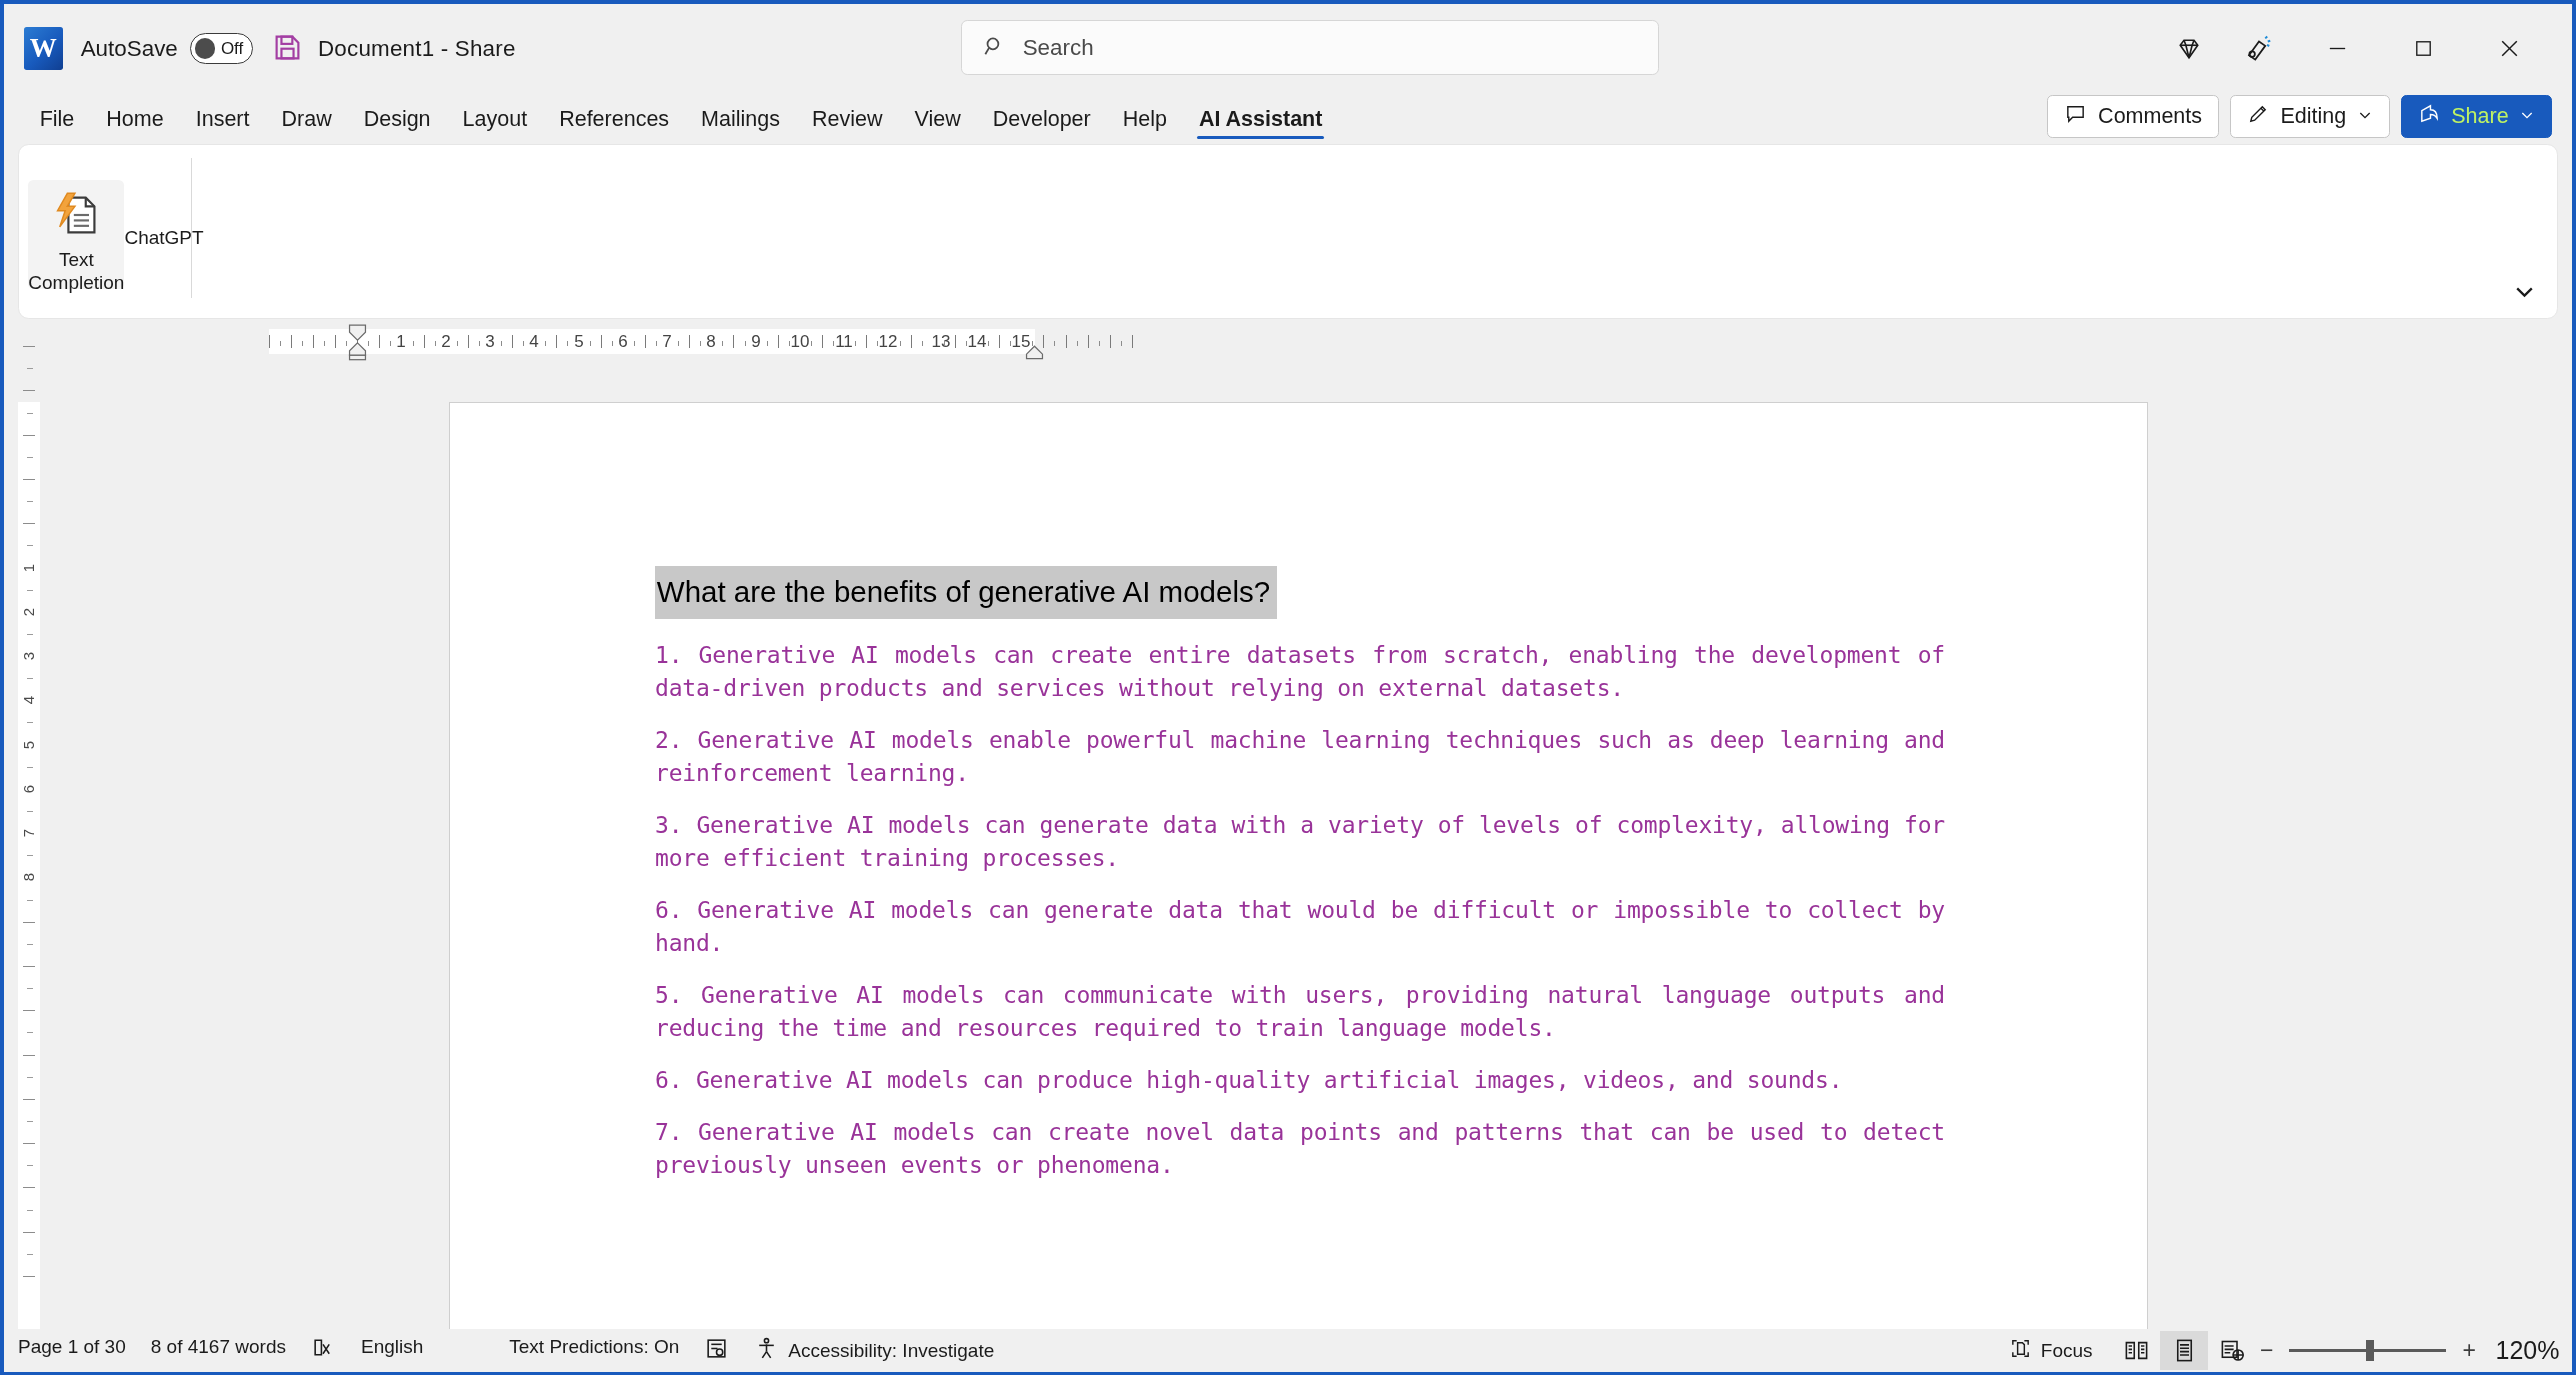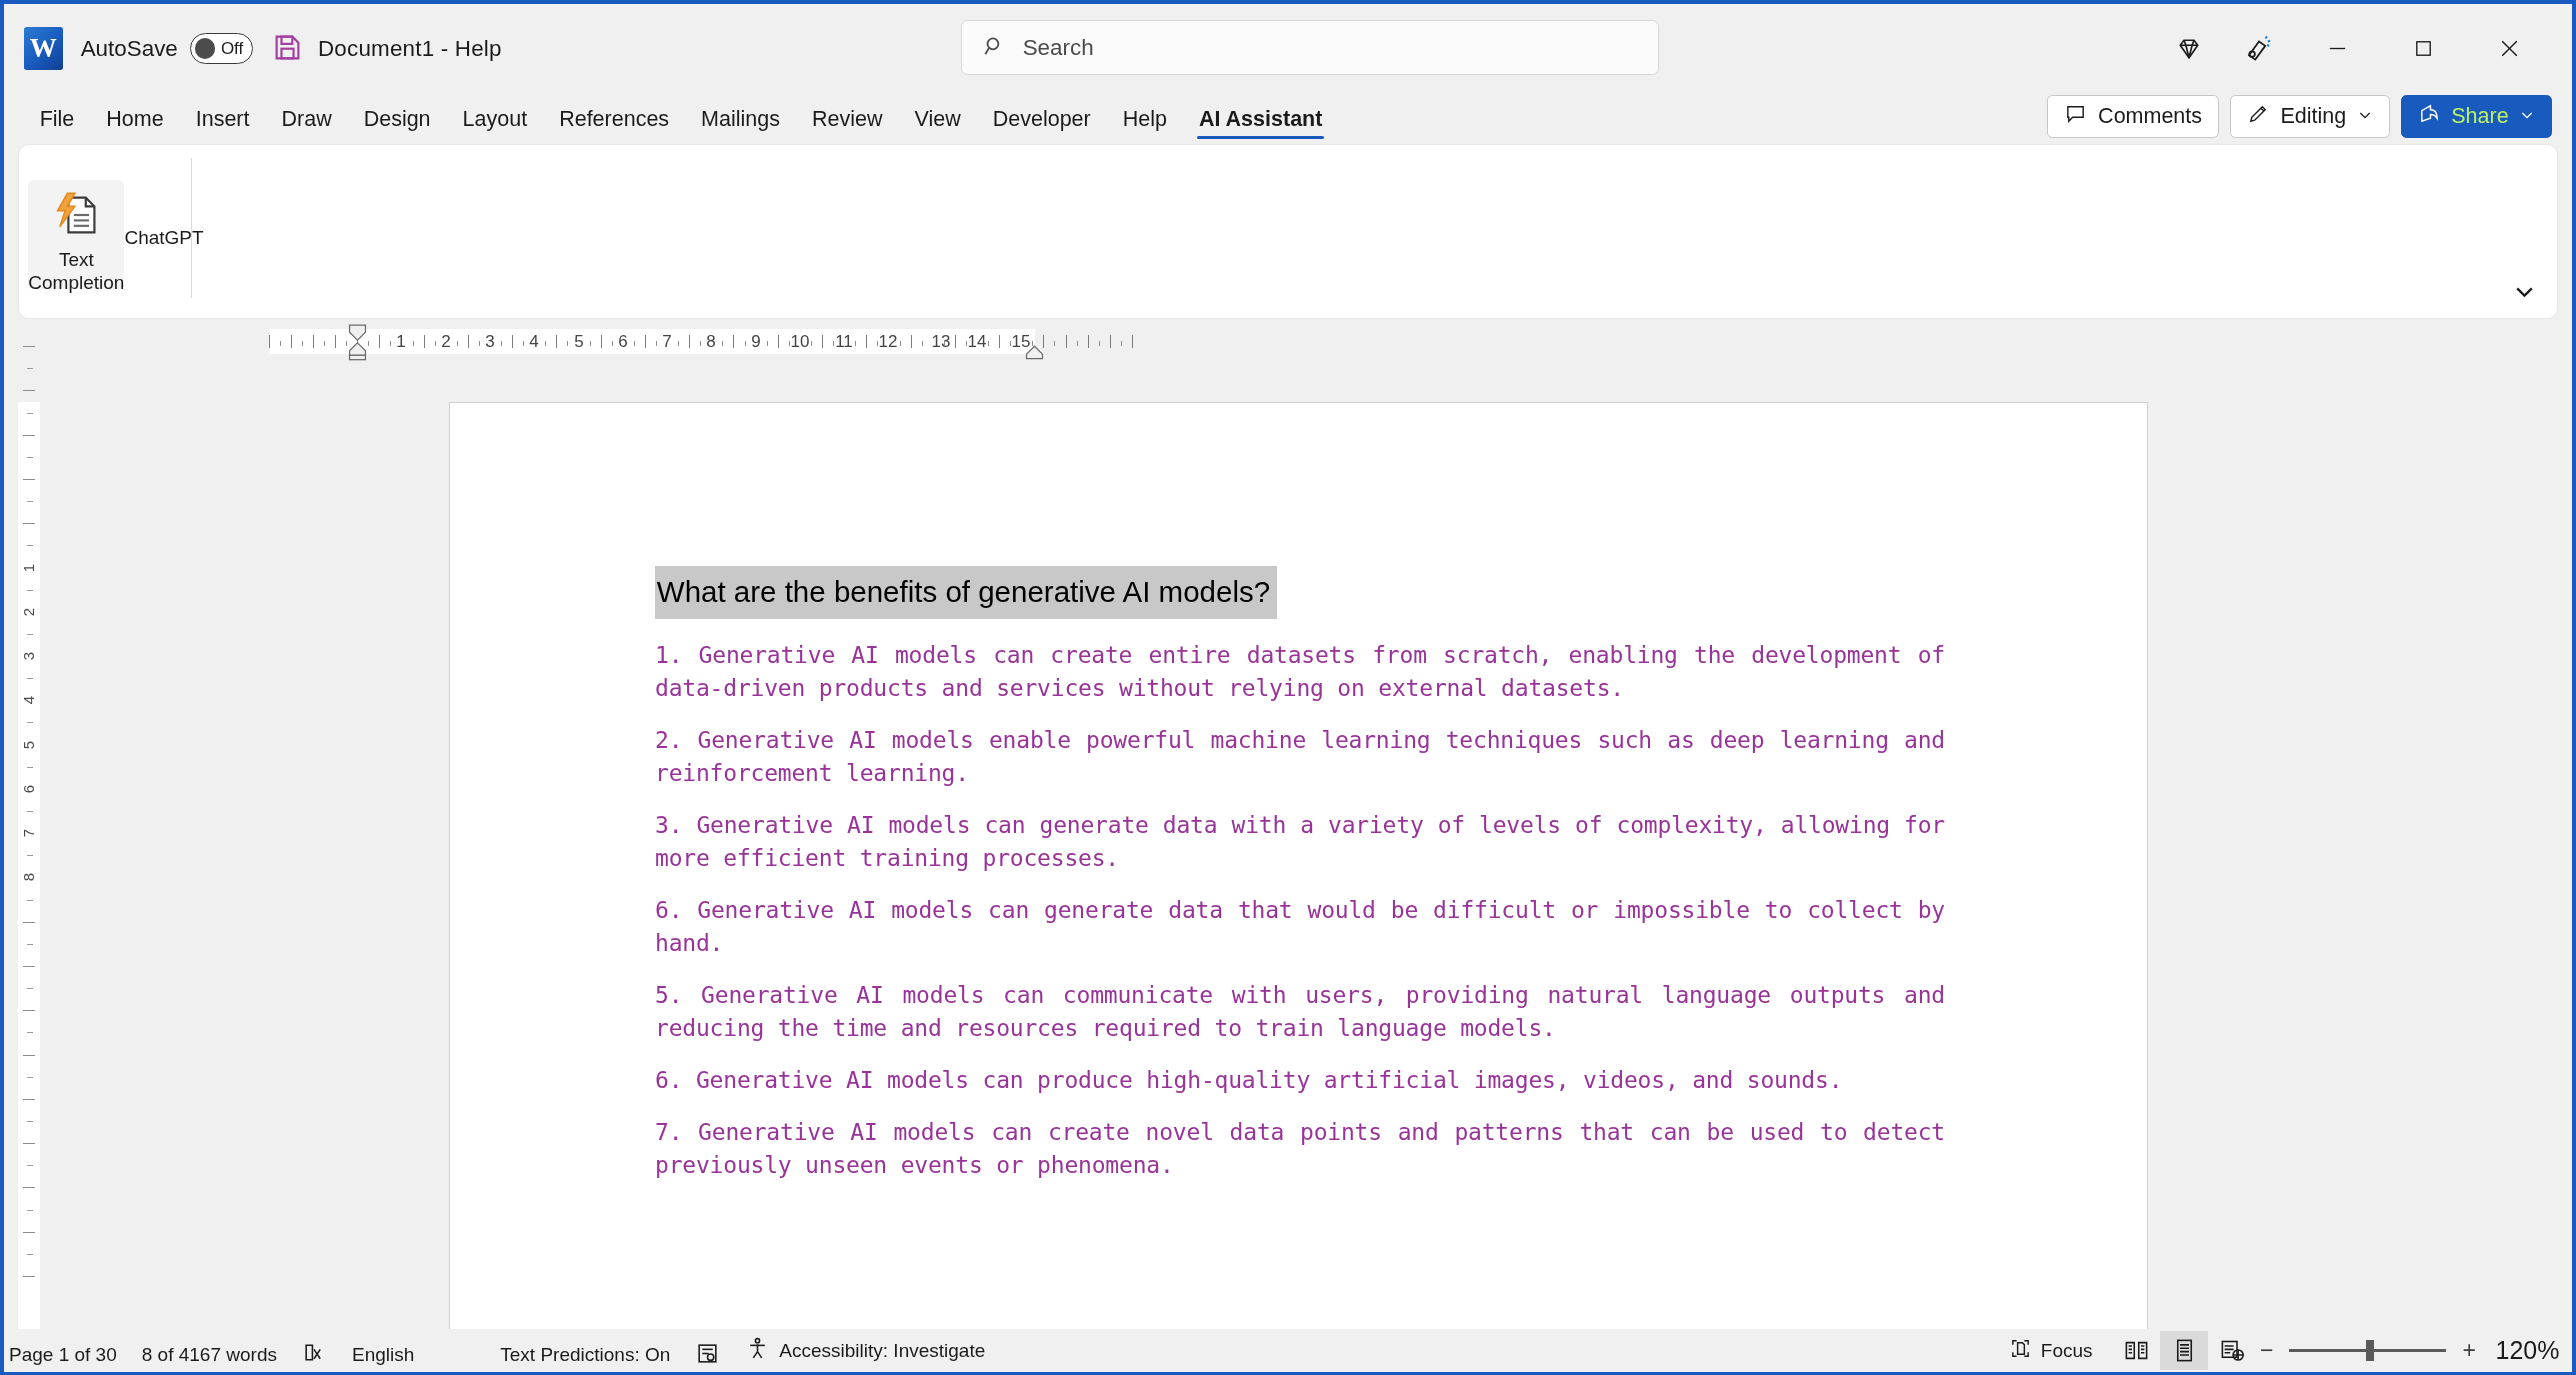--- a/index.html
+++ b/index.html
@@ -196,21 +196,21 @@
   .doc-para:first-of-type { margin-top: 16px; }
 
   
   .statusbar {
     position: absolute; left: 0; right: 0; bottom: 0; height: 43px;
     background: #f0f0f0;
     display: flex; align-items: center;
     font-size: 19px; color: #1b1b1b;
   }
   .sb-item { margin-right: 25px; display:flex; align-items:center; gap: 9px; white-space:nowrap; }
-  .sb-left { display:flex; align-items:flex-end; padding-left: 5px; }
+  .sb-left { display:flex; align-items:flex-start; padding-left: 14px; }
   .sb-right { position:absolute; right: 12.5px; display:flex; align-items:center; gap: 0; }
   .view-btn {
     width: 48px; height: 39px; display:flex; align-items:center; justify-content:center;
   }
   .view-btn.active { background: #dadada; }
   .zoom-track {
     width: 157px; height: 2.7px; background: #5a5a5a; position: relative; margin: 0 12.5px;
   }
   .zoom-thumb {
     position:absolute; left: 77px; top: -9px; width: 8px; height: 20.6px; background:#5a5a5a;
@@ -243,21 +243,21 @@
     </div>
 
     <div class="save-icon">
       <svg width="29" height="29" viewBox="0 0 24 24" fill="none" stroke="#a33ea3" stroke-width="1.8">
         <path d="M3 3h13l5 5v13H3z"></path>
         <rect x="7" y="3" width="9" height="6"></rect>
         <rect x="7" y="13" width="10" height="8"></rect>
       </svg>
     </div>
 
-    <div class="doc-title">Document1  -  Help</div>
+    <div class="doc-title">Document1  -  Share</div>
 
     <div class="search-wrap">
       <div class="search-box">
         <span class="mag">
           <svg width="25" height="25" viewBox="0 0 24 24" fill="none" stroke="#4a4a4a" stroke-width="1.7">
             <circle cx="10.5" cy="9.5" r="5.2"></circle>
               <line x1="6.6" y1="13.6" x2="3.2" y2="19.5"></line>
           </svg>
         </span>
         <span class="search-ph">Search</span>

